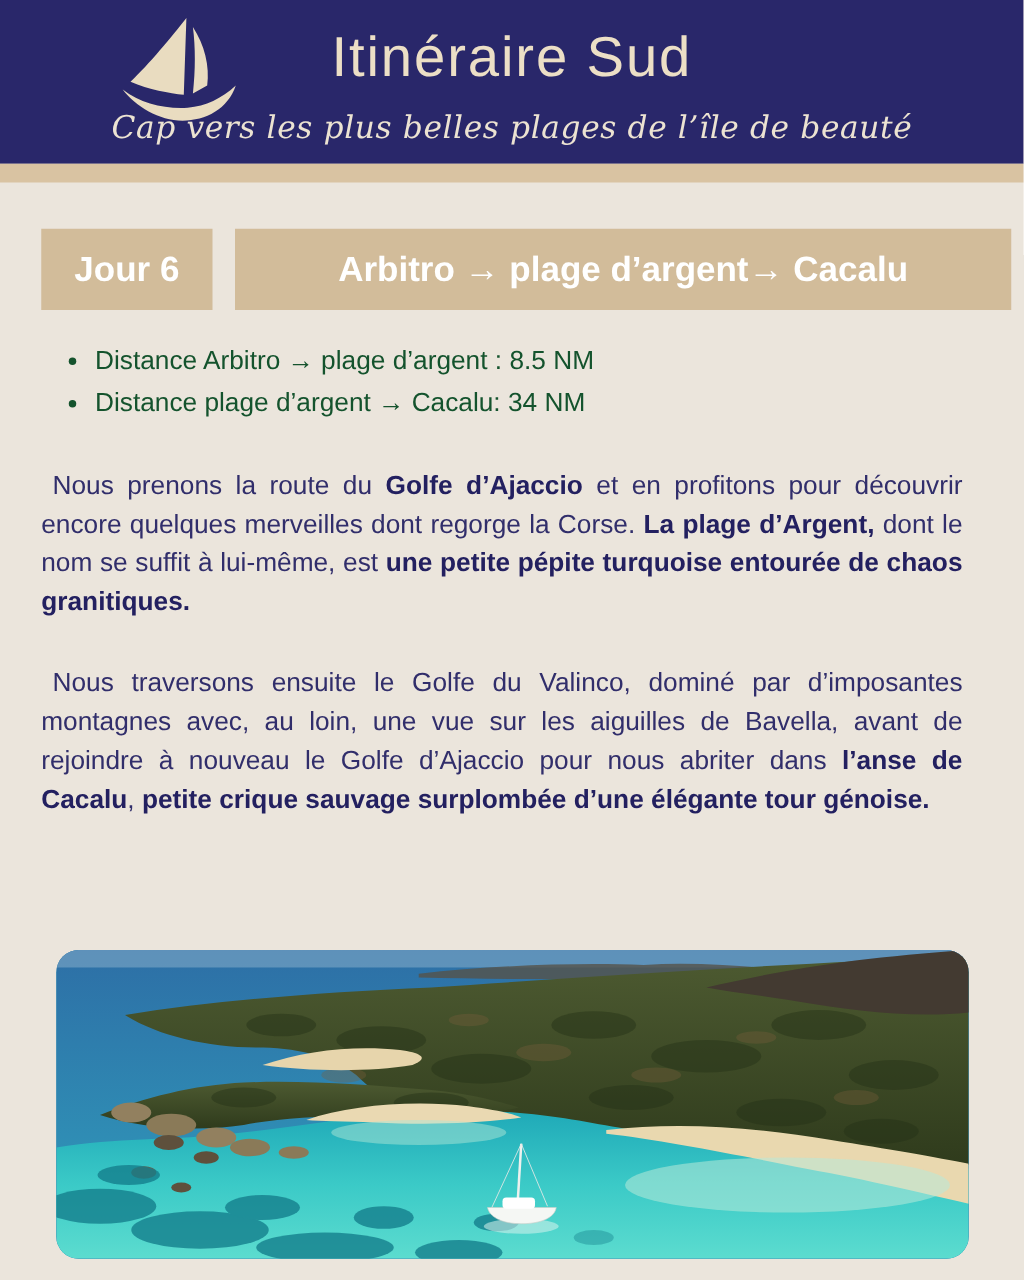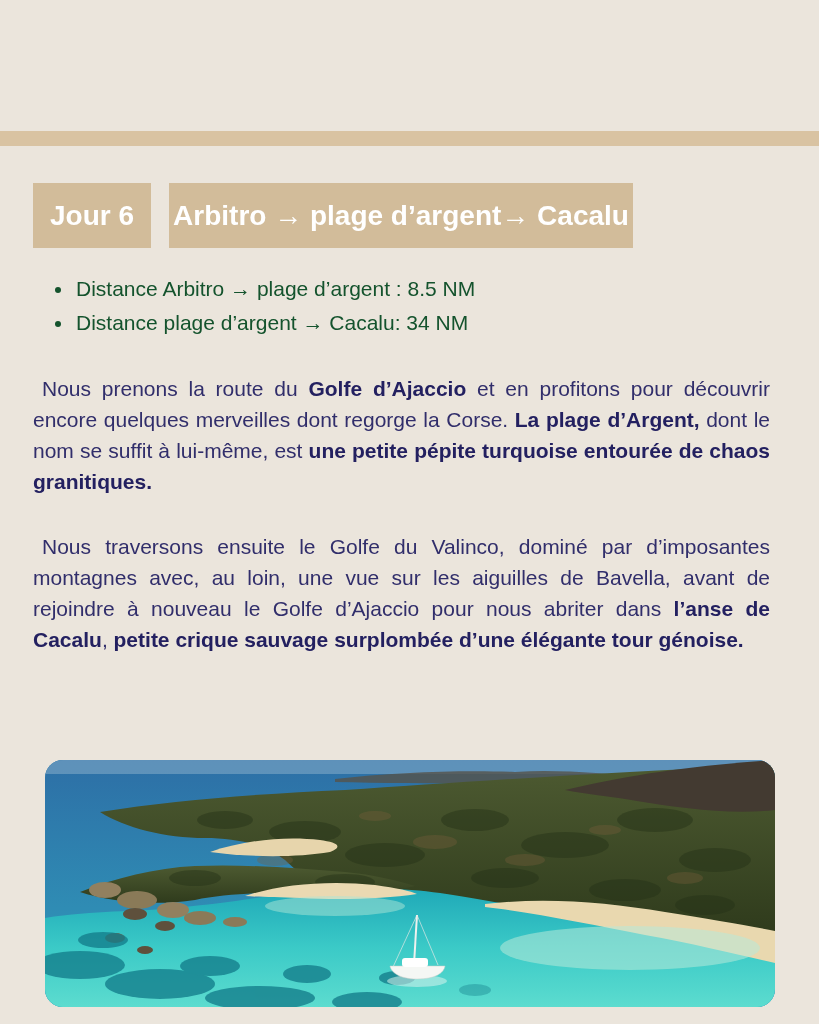--- a/index.html
+++ b/index.html
@@ -20,22 +20,22 @@
     text-align:center; color:#ece3d2; font-size:25px; font-style:italic;
     font-family:"DejaVu Serif", serif; letter-spacing:0.5px;
   }
   .strip { position:absolute; top:131px; left:0; width:819px; height:15px; background:#d9c3a2; }
   
   .chips { position:absolute; top:183px; left:33px; display:flex; gap:18px; }
   .chip {
     background:#d2bc9a; color:#ffffff; font-weight:bold; font-size:28px;
     height:65px; display:flex; align-items:center; justify-content:center;
   }
-  .chip-day { width:118px; }
-  .chip-route { width:464px;text-align:center; }
+  .chip-day { width:137px; }
+  .chip-route { width:621px;text-align:center; }
   
   .bullets {
     position:absolute; top:272px; left:52px; width:710px;
     margin:0; padding:0 0 0 22px;
     color:#14532d; font-size:21px; line-height:34px; list-style:disc;
   }
   .bullets li { padding-left:2px; }
   
   .para {
     position:absolute; left:33px; width:737px; margin:0;
@@ -50,20 +50,29 @@
     position:absolute; left:45px; top:760px; width:730px; height:247px;
     border-radius:18px; overflow:hidden; background:#2d85b0;
   }
   .photo svg { display:block; width:730px; height:247px; }
 </style>
 </head>
 <body>
 
 <div class="page">
 
+  <header class="hdr">
+    <svg class="logo" viewBox="0 0 100 84" aria-hidden="true">
+      <path d="M53,2 C42,16 24,38 10,51 C24,57 40,60 51,61 L53,2 Z" fill="#e9dcc0"></path>
+      <path d="M58,9 C67,23 71,39 69,54 L58,60 C60,42 60,25 58,9 Z" fill="#e9dcc0"></path>
+      <path d="M4,57 C18,68 36,72 54,71 C68,70 80,64 91,54 C85,72 68,81 50,81 C32,81 14,70 4,57 Z" fill="#e9dcc0"></path>
+    </svg>
+    <div class="hdr-title">Itinéraire Sud</div>
+    <div class="hdr-tagline">Cap vers les plus belles plages de l’île de beauté</div>
+  </header>
 
   <div class="strip"></div>
 
   <div class="chips">
     <div class="chip chip-day">Jour 6</div>
     <div class="chip chip-route">Arbitro → plage d’argent→ Cacalu</div>
   </div>
 
   <ul class="bullets">
     <li>Distance Arbitro → plage d’argent : 8.5 NM</li>

